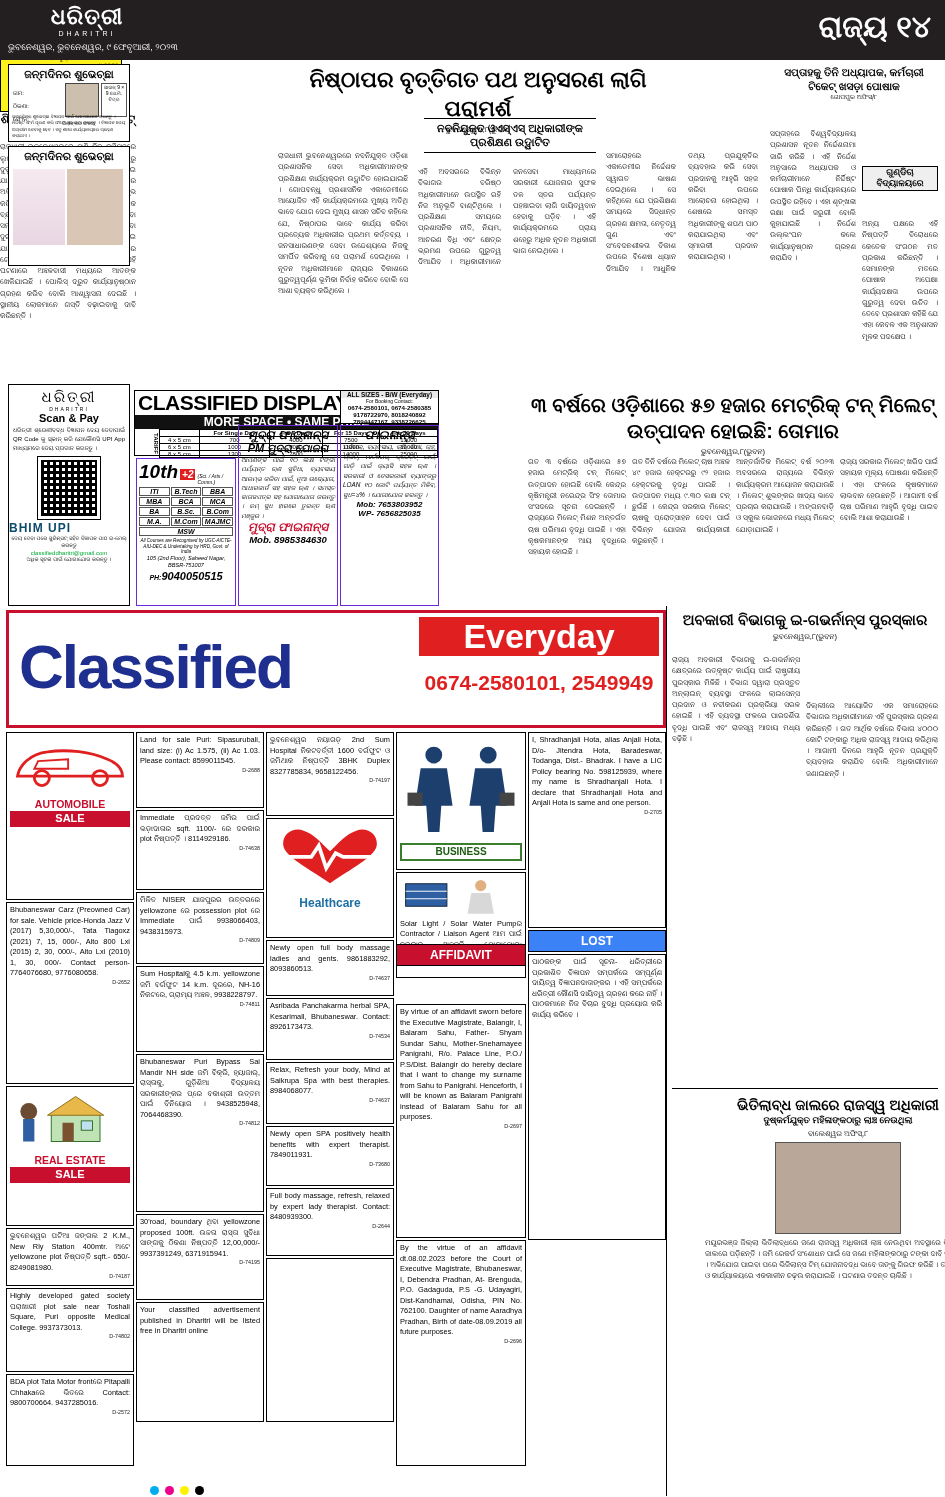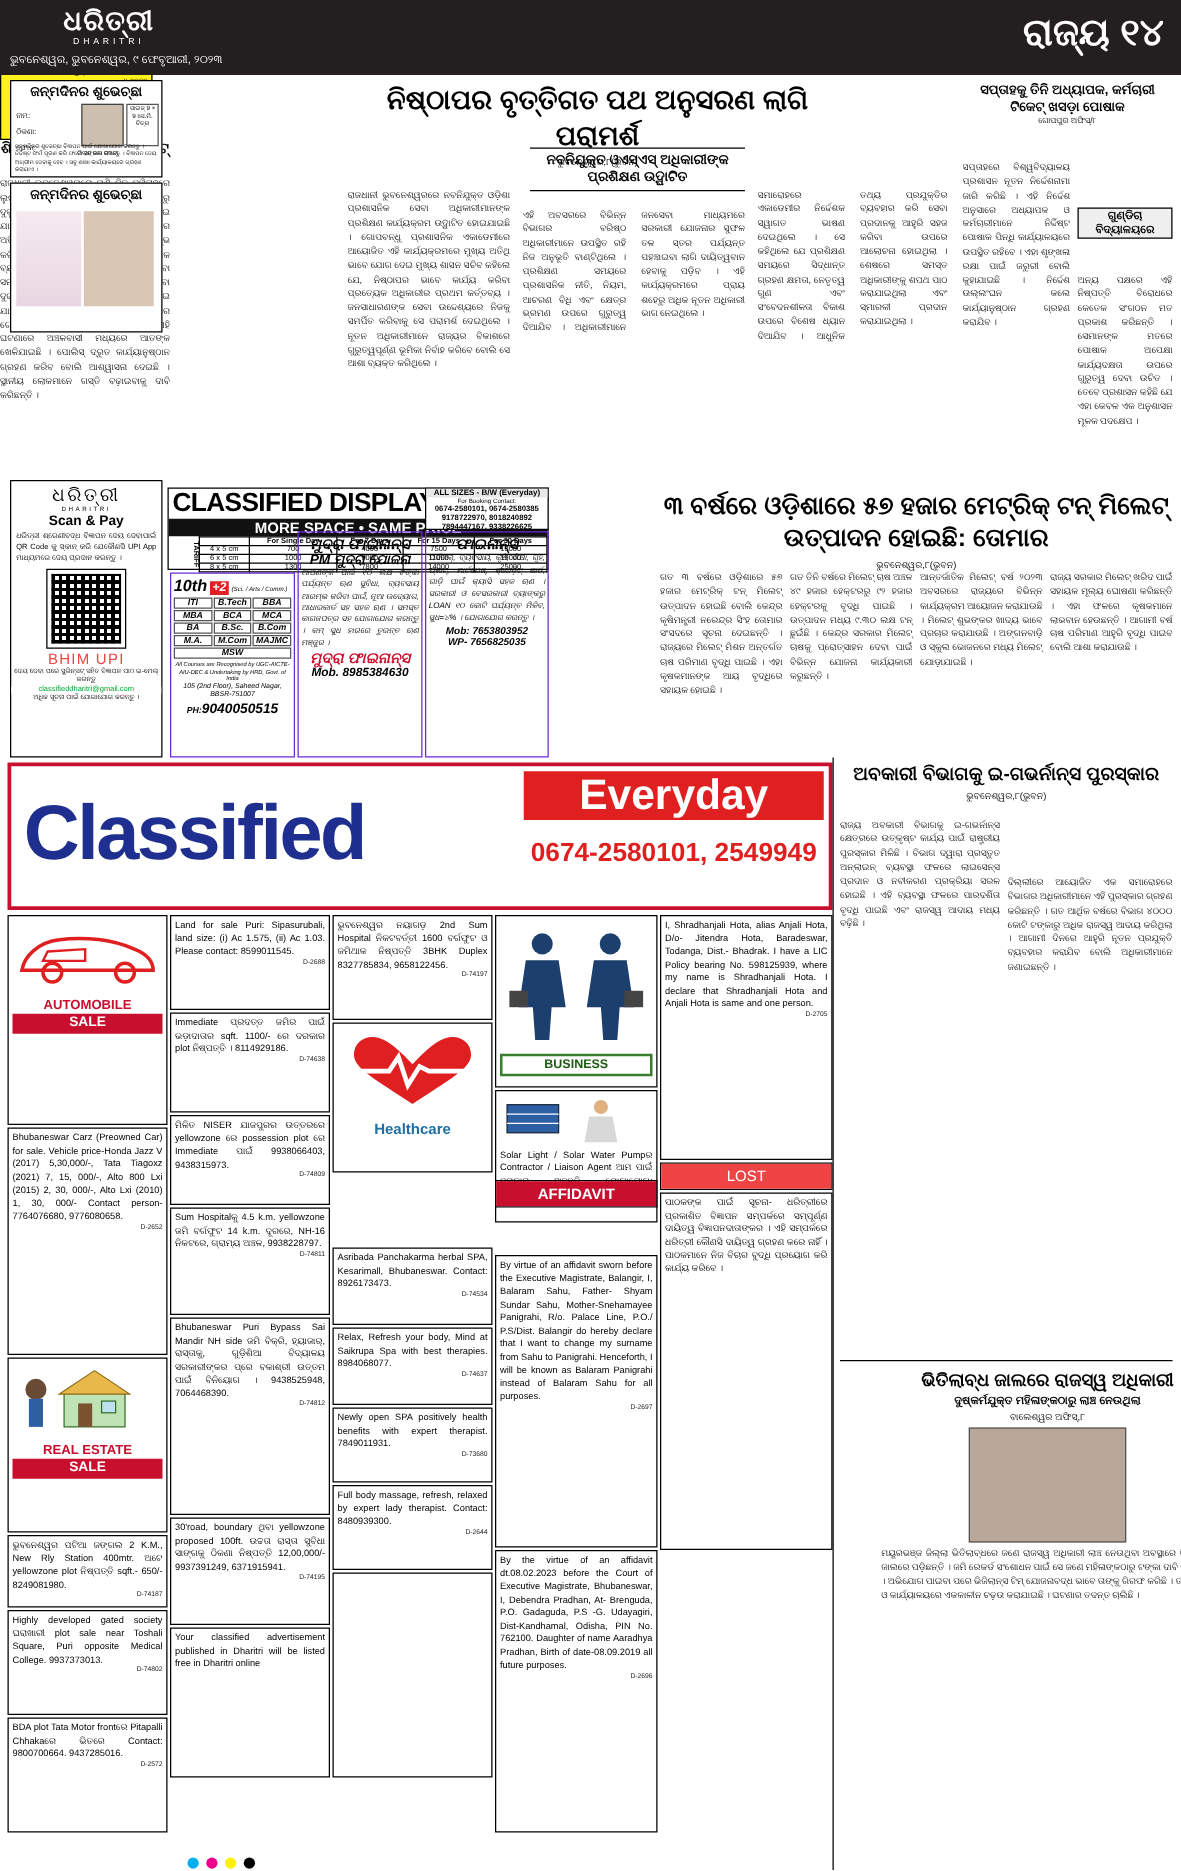--- a/index.html
+++ b/index.html
@@ -84,39 +84,39 @@
   #scanpay .sp { text-align: center; font-size: 11px; font-weight: bold; }
   #scanpay .desc { font-size: 6px; line-height: 1.5; text-align: justify; padding: 2px 4px; }
   #scanpay .qr {
     width: 62px; height: 62px; margin: 2px auto;
     background:
       repeating-linear-gradient(90deg,#000 0 3px,#fff 3px 6px),
       repeating-linear-gradient(0deg,#000 0 3px,#fff 3px 6px);
     background-blend-mode: multiply;
     border: 3px solid #fff; outline: 1px solid #000;
   }
-  #scanpay .bhim { text-align:center; font-size: 12px; font-weight: normal; color:#ef4444; letter-spacing:1px;}
+  #scanpay .bhim { text-align:left; font-size: 12px; font-weight: bold; color:#0c4a6e; letter-spacing:1px;}
   #scanpay .mail { background:#fff; font-size:6px; text-align:center; color:#0a3; }
   #scanpay .note { font-size: 5.4px; text-align: center; line-height:1.35; }
 
   
   #teacher { left: 134px; top: 196px; width: 136px; height: 380px; }
   #teacher .hd { font-size: 11.5px; font-weight: bold; text-align: center; line-height: 1.25; }
 
   
   #cdisp { left: 134px; top: 390px; width: 305px; height: 218px; }
   #cd-title { font-size: 21px; font-weight: bold; letter-spacing: -0.5px; }
   #cd-sub { background: #111; color: #fff; font-size: 12px; font-weight: bold; text-align: center; }
   .tar-table { border-collapse: collapse; width: 100%; font-size: 6px; }
   .tar-table td, .tar-table th { border: 1px solid #000; padding: 0 1px; text-align: center; }
   .allsizes { background: #e8e8e8; font-size: 7px; text-align: center; font-weight: bold; }
 
   .minibox { position: absolute; border: 1px solid #6d28d9; font-style: italic; }
   #mb1 { left: 136px; top: 458px; width: 100px; height: 148px; }
-  #mb1 .tenth { font-size: 13px; font-weight: bold; }
+  #mb1 .tenth { font-size: 19px; font-weight: bold; }
   #mb1 .grid { display: grid; grid-template-columns: 1fr 1fr 1fr; gap: 1px; font-size: 7px; font-weight: bold; text-align:center;}
   #mb1 .grid div { border: 1px solid #555; }
   #mb1 .addr { font-size: 5.6px; line-height: 1.3; text-align:center;}
   #mb1 .ph { font-size: 11px; font-weight: bold; text-align:center;}
 
   #mb2 { left: 238px; top: 425px; width: 100px; height: 181px; }
   #mb2 .h { font-size: 12px; font-weight: bold; text-align: center; }
   #mb2 .h2 { font-size: 11px; font-weight: bold; text-align: center; }
   #mb2 .b { font-size: 6.4px; line-height: 1.45; text-align: justify; }
   #mb2 .ph { font-size: 9.5px; font-weight: bold; text-align: center; }
@@ -451,20 +451,24 @@
     <span>ଭୁବନେଶ୍ୱର ନୟାଗଡ଼ 2nd Sum Hospital ନିକଟବର୍ତ୍ତୀ 1600 ବର୍ଗଫୁଟ ଓ ଜମିଥାକ ନିଷ୍ପତ୍ତି 3BHK Duplex 8327785834, 9658122456.</span>
     <span class="code">D-74197</span>
   </div>
   <div class="adcell" style="left:266px; top:818px; width:128px; height:120px;">
     <svg viewBox="0 0 128 74" style="width:100%;height:70px">
       <path d="M64 66 C34 46 14 36 14 24 C14 12 26 6 36 10 C46 13 56 24 64 32 C72 24 82 13 92 10 C102 6 114 12 114 24 C114 36 94 46 64 66 Z" fill="#e02020"></path>
       <path d="M20 38 L44 38 L52 26 L60 50 L70 34 L78 38 L108 38" fill="none" stroke="#fff" stroke-width="4"></path>
     </svg>
     <div style="font-size:12px;font-weight:bold;text-align:center;color:#1d6fa5">Healthcare</div>
   </div>
+  <div class="adcell" style="left:266px; top:940px; width:128px; height:56px;">
+    <span>Newly open full body massage ladies and gents. 9861883292, 8093860513.</span>
+    <span class="code">D-74637</span>
+  </div>
   <div class="adcell" style="left:266px; top:998px; width:128px; height:62px;">
     <span>Asribada Panchakarma herbal SPA, Kesarimall, Bhubaneswar. Contact: 8926173473.</span>
     <span class="code">D-74534</span>
   </div>
   <div class="adcell" style="left:266px; top:1062px; width:128px; height:62px;">
     <span>Relax, Refresh your body, Mind at Saikrupa Spa with best therapies. 8984068077.</span>
     <span class="code">D-74637</span>
   </div>
   <div class="adcell" style="left:266px; top:1126px; width:128px; height:60px;">
     <span>Newly open SPA positively health benefits with expert therapist. 7849011931.</span>
@@ -511,21 +515,21 @@
   <div class="adcell" style="left:396px; top:1240px; width:130px; height:226px;">
     <span>By the virtue of an affidavit dt.08.02.2023 before the Court of Executive Magistrate, Bhubaneswar, I, Debendra Pradhan, At- Brenguda, P.O. Gadaguda, P.S -G. Udayagiri, Dist-Kandhamal, Odisha, PIN No. 762100. Daughter of name Aaradhya Pradhan, Birth of date-08.09.2019 all future purposes.</span>
     <span class="code">D-2696</span>
   </div>
 
   <div class="adcell" style="left:528px; top:732px; width:138px; height:196px;">
     <span>I, Shradhanjali Hota, alias Anjali Hota, D/o- Jitendra Hota, Baradeswar, Todanga, Dist.- Bhadrak. I have a LIC Policy bearing No. 598125939, where my name is Shradhanjali Hota. I declare that Shradhanjali Hota and Anjali Hota is same and one person.</span>
     <span class="code">D-2705</span>
   </div>
   <div class="adcell" style="left:528px; top:930px; width:138px; height:22px; padding:0;">
-    <div style="background:#ef4444;color:#fff;font-size:12px;font-weight:normal;text-align:center;line-height:20px">LOST</div>
+    <div style="background:#3b82f6;color:#fff;font-size:12px;font-weight:bold;text-align:center;line-height:20px">LOST</div>
   </div>
   <div class="adcell" style="left:528px; top:954px; width:138px; height:286px;">
     <span>ପାଠକଙ୍କ ପାଇଁ ସୂଚନା- ଧରିତ୍ରୀରେ ପ୍ରକାଶିତ ବିଜ୍ଞାପନ ସମ୍ପର୍କରେ ସମ୍ପୂର୍ଣ୍ଣ ଦାୟିତ୍ୱ ବିଜ୍ଞାପନଦାତାଙ୍କର । ଏହି ସମ୍ପର୍କରେ ଧରିତ୍ରୀ କୌଣସି ଦାୟିତ୍ୱ ଗ୍ରହଣ କରେ ନାହିଁ । ପାଠକମାନେ ନିଜ ବିଚାର ବୁଦ୍ଧି ପ୍ରୟୋଗ କରି କାର୍ଯ୍ୟ କରିବେ ।</span>
     <span class="code"></span>
   </div>
 
   <div id="abakari">
     <div class="h">ଅବକାରୀ ବିଭାଗକୁ ଇ-ଗଭର୍ନାନ୍ସ ପୁରସ୍କାର</div>
     <div class="byline">ଭୁବନେଶ୍ୱର,୮(ଭୁବନ)</div>
   </div>

